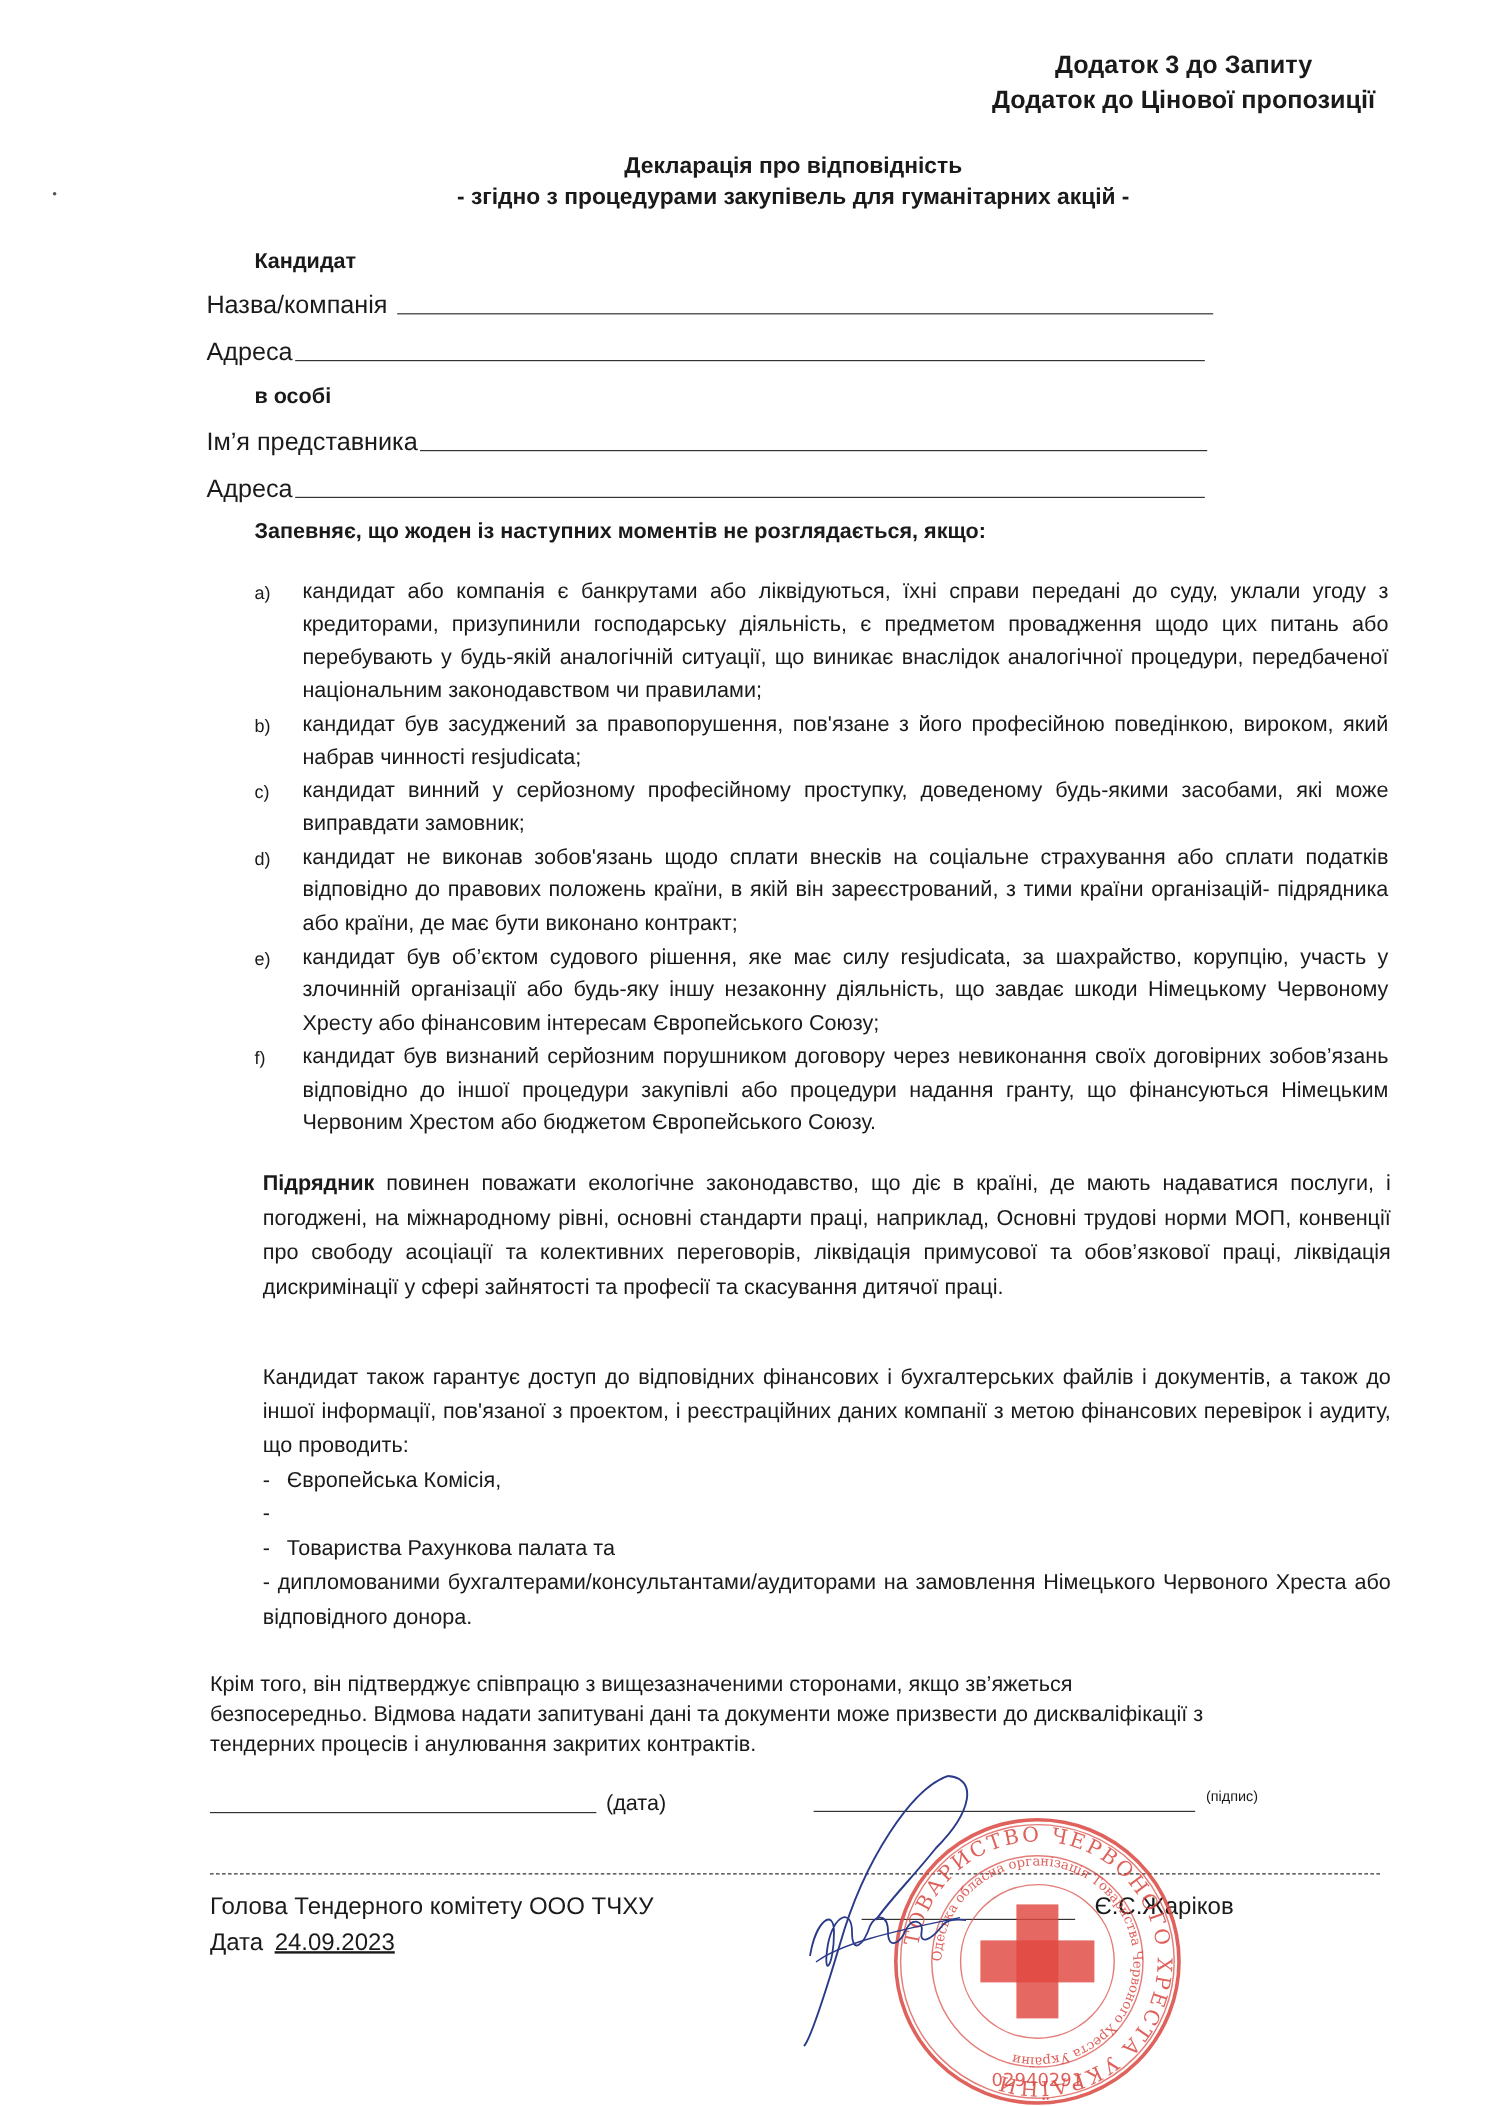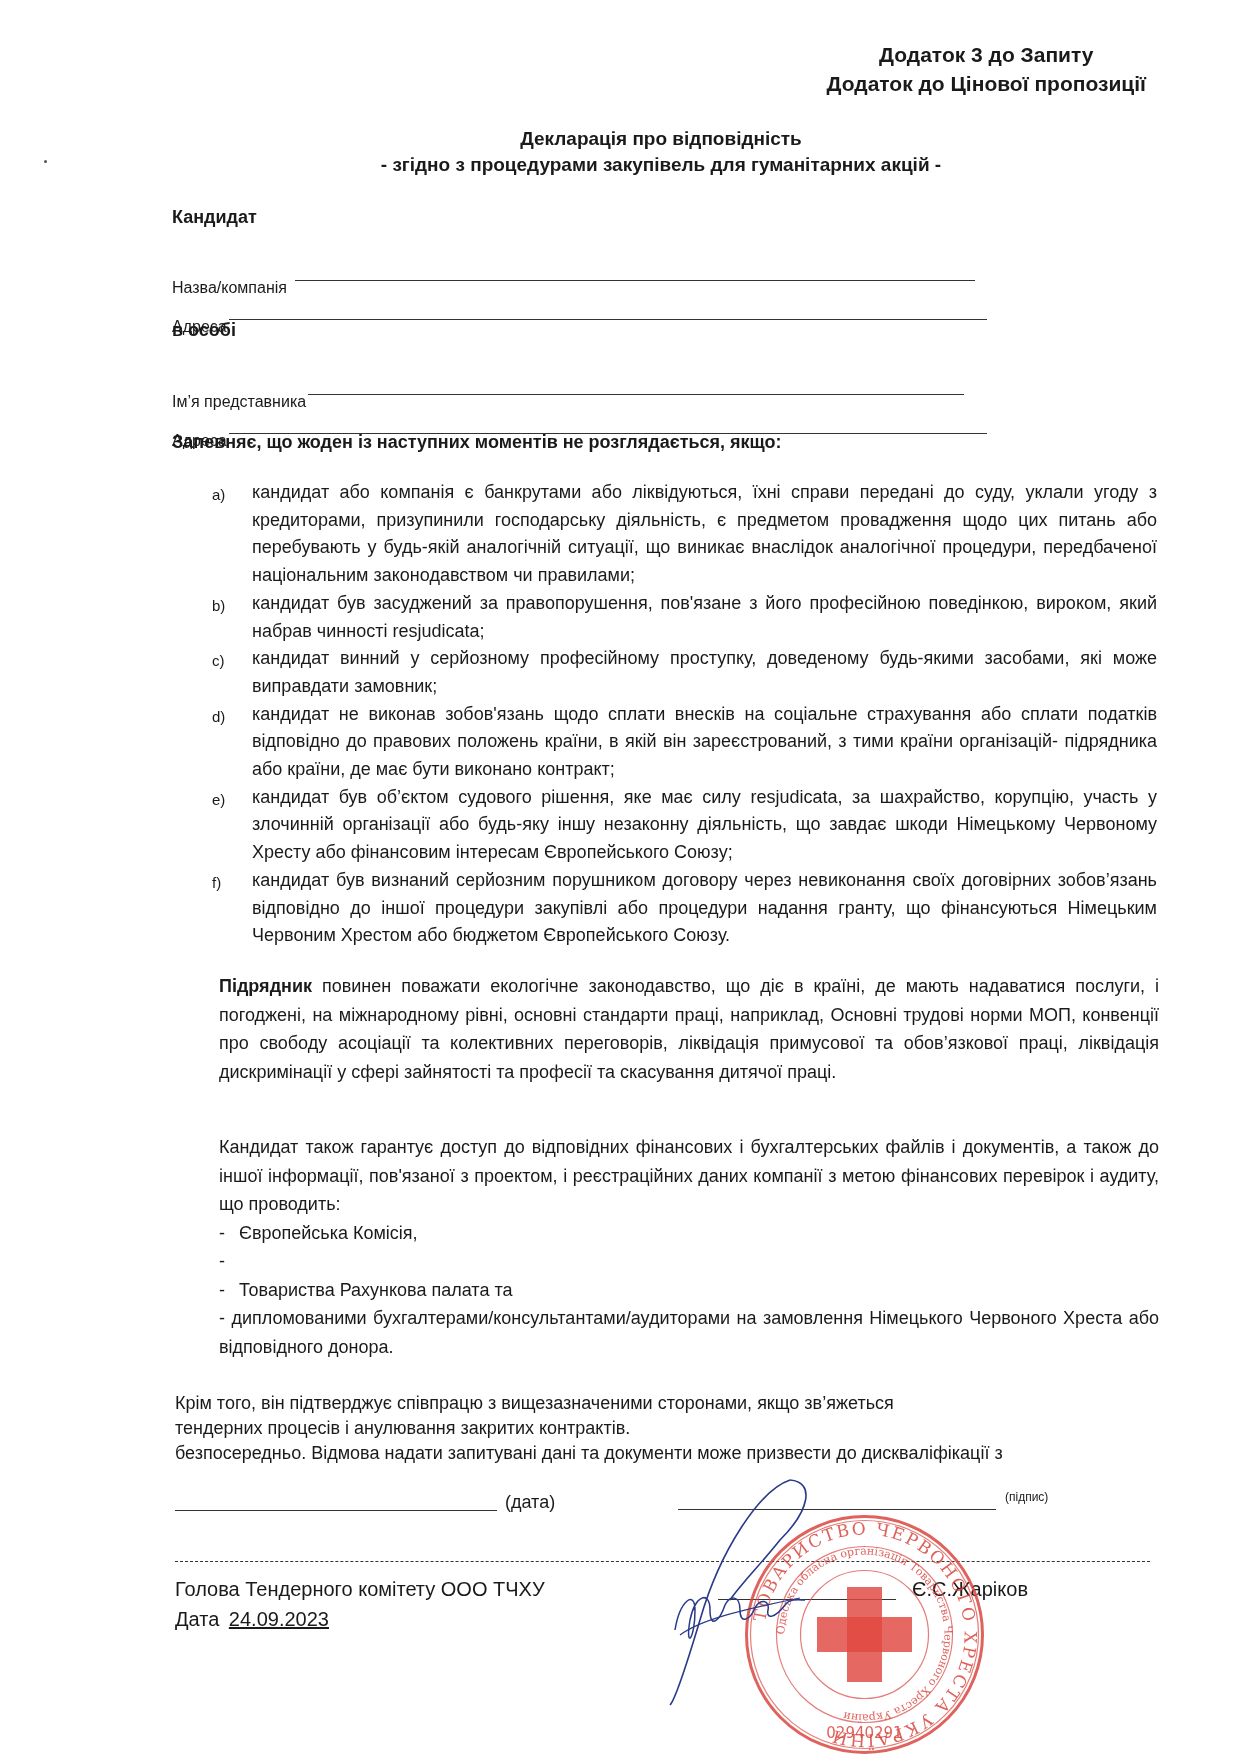--- a/index.html
+++ b/index.html
@@ -1,22 +1,22 @@
 <!DOCTYPE html>
 <html><head>
   <meta charset="utf-8">
   <style>
     html, body { margin: 0; padding: 0; background: #ffffff; }
     body { width: 1242px; height: 1755px; position: relative; overflow: hidden;
            font-family: "Liberation Sans", "DejaVu Sans", sans-serif; color: #1a1a1a; }
     .abs { position: absolute; }
     .header-right { right: 96px; text-align: center; font-weight: bold; font-size: 21px; line-height: 29px; }
     .title { left: 0; width: 1242px; text-align: center; font-weight: bold; font-size: 19px; line-height: 26px; }
-    .label-bold { font-weight: bold; font-size: 18px; }
-    .field-row { left: 172px; font-size: 16px; display: flex; align-items: flex-start; margin-top: 36px; }
+    .label-bold { font-weight: bold; font-size: 18px; margin-left: 40px; }
+    .field-row { left: 172px; font-size: 21px; display: flex; align-items: flex-end; }
     .field-line { border-bottom: 1.5px solid #333; height: 1px; margin-left: 2px; margin-bottom: 5px; }
     .list { left: 212px; width: 945px; font-size: 18px; line-height: 27.7px; }
     .li { display: flex; }
     .li-marker { width 40px; min-width: 40px; font-size: 15px; padding-top: 2px; }
     .li-text { text-align: justify; flex: 1; }
     .para { left: 219px; width: 940px; font-size: 18px; line-height: 28.5px; text-align: justify; }
     .dash-item { display: flex; }
     .dash { width: 20px; min-width: 20px; }
     .closing { left: 175px; width: 900px; font-size: 18px; line-height: 25px; }
     .sig-line { border-bottom: 1.5px solid #333; height: 1px; }
@@ -109,22 +109,22 @@
     <span class="dash">-</span>
     <span>Товариства Рахункова палата та</span>
   </div>
   <div style="text-align:justify; text-align-last:left;">
     <span>- </span><span>дипломованими бухгалтерами/консультантами/аудиторами на замовлення Німецького Червоного Хреста або відповідного донора.</span>
   </div>
 </div>
 
 <div class="abs closing" style="top:1391px;">
   <div>Крім того, він підтверджує співпрацю з вищезазначеними сторонами, якщо зв’яжеться</div>
+  <div>безпосередньо. Відмова надати запитувані дані та документи може призвести до дискваліфікації з</div>
   <div>тендерних процесів і анулювання закритих контрактів.</div>
-  <div>безпосередньо. Відмова надати запитувані дані та документи може призвести до дискваліфікації з</div>
 </div>
 
 <div class="abs sig-line" style="left:175px; top:1509px; width:322px;"></div>
 <div class="abs" style="left:505px; top:1492px; font-size:18px;">(дата)</div>
 
 <div class="abs sig-line" style="left:678px; top:1508px; width:318px;"></div>
 <div class="abs" style="left:1005px; top:1490px; font-size:12px;">(підпис)</div>
 
 <div class="abs dashed" style="left:175px; top:1561px; width:975px;"></div>
 

